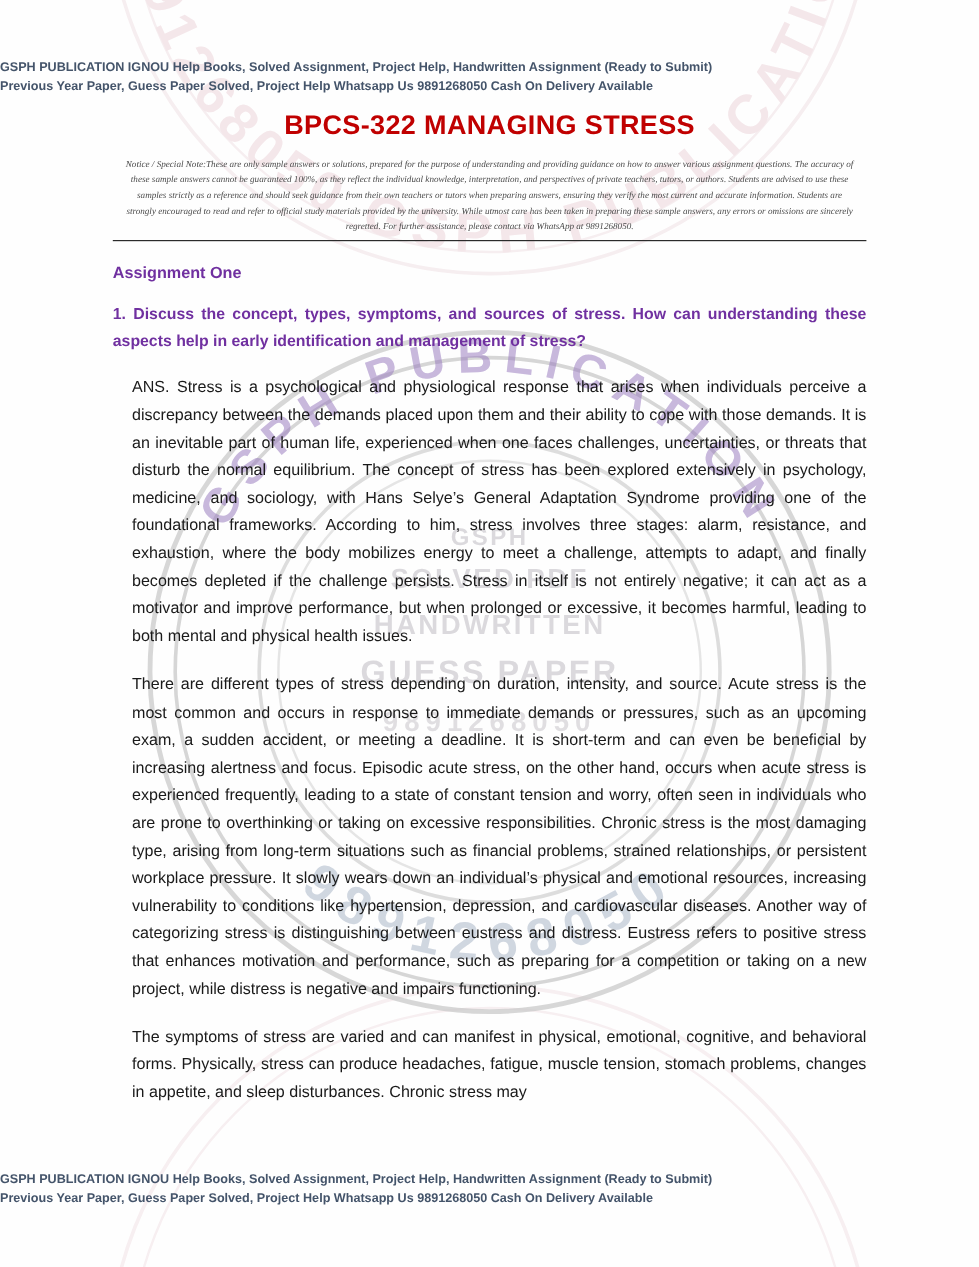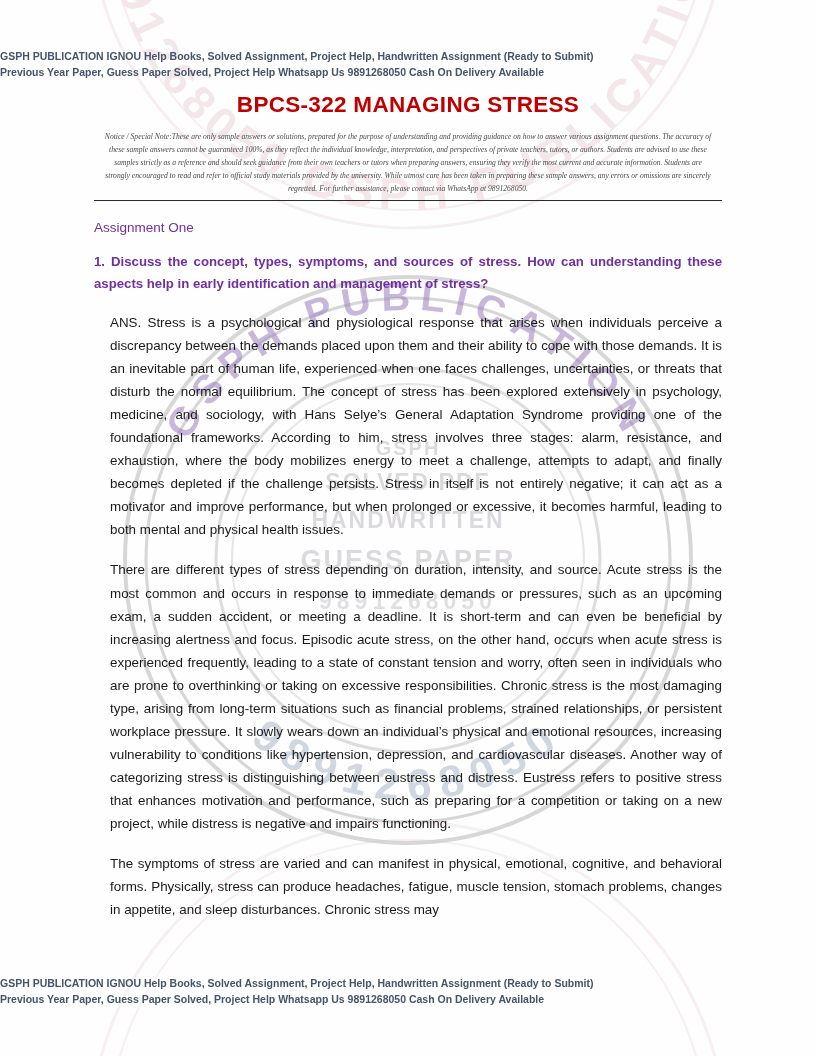--- a/index.html
+++ b/index.html
@@ -97,21 +97,21 @@
   }
   .rule {
     border: 0;
     border-top: 1.4px solid #2b2b2b;
     margin: 5px 0 0 0;
   }
 
   .assign-head {
     color: #7030a0;
     font-size: 13.5px;
-    font-weight: normal;
+    font-weight: bold;
     margin: 19px 0 0 0;
   }
 
   .question {
     color: #7030a0;
     font-size: 13.2px;
     font-weight: bold;
     line-height: 1.62;
     text-align: justify;
     text-justify: inter-word;

